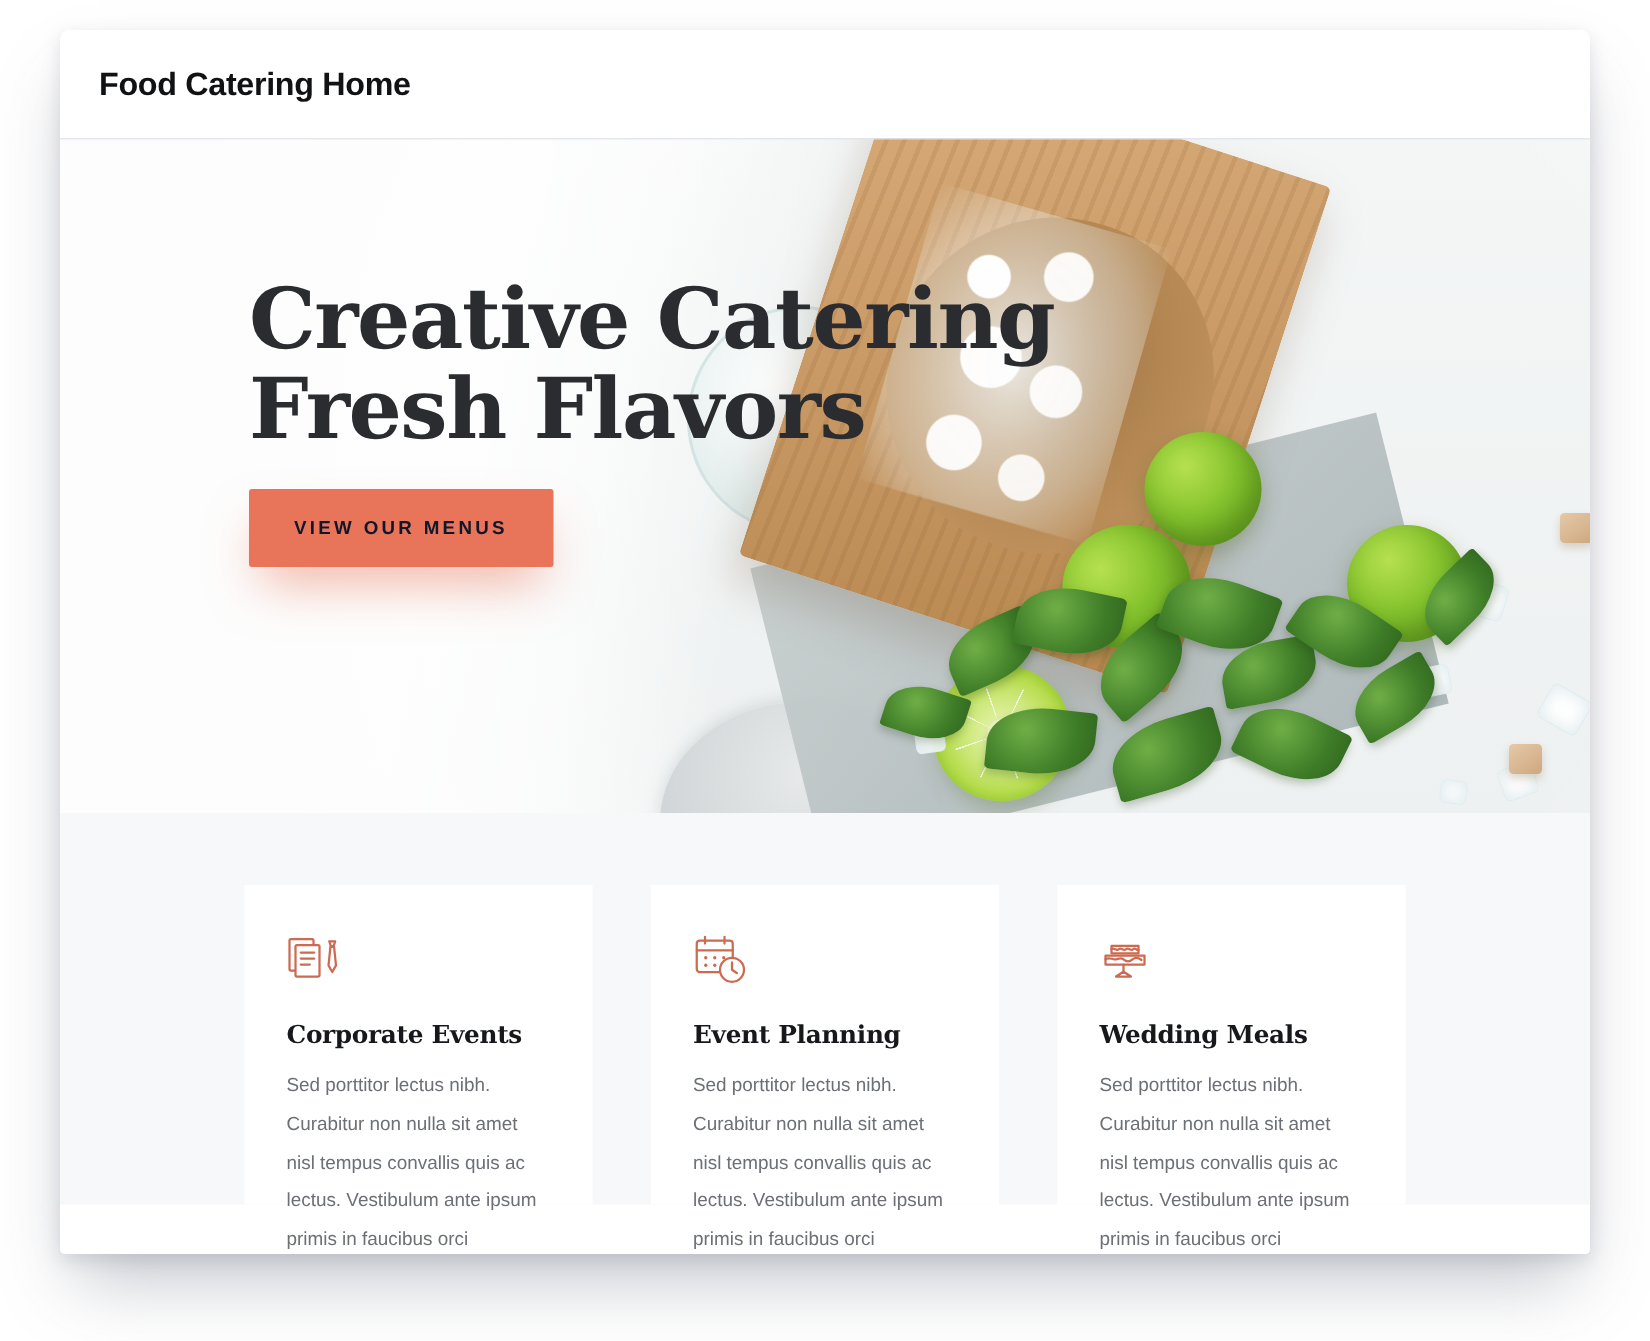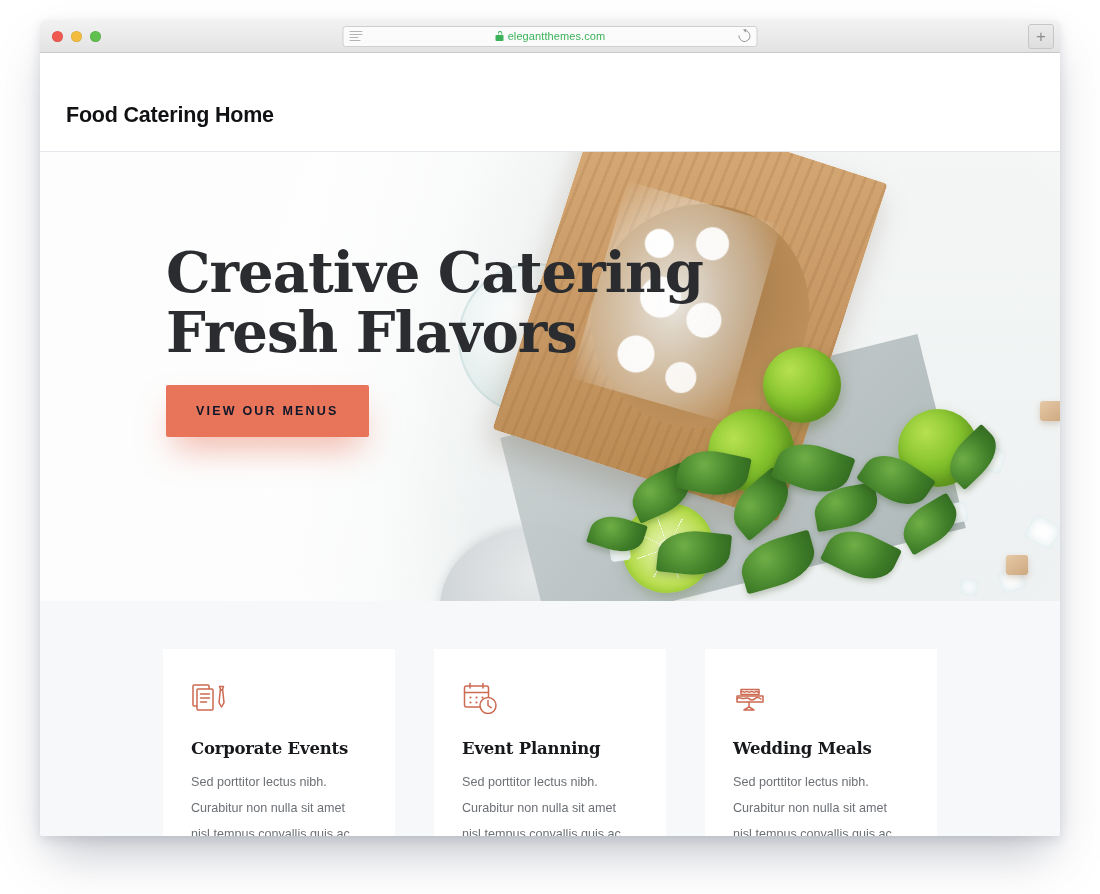--- a/index.html
+++ b/index.html
@@ -117,21 +117,20 @@
   .site-header {
     height: 72px;
     background: #ffffff;
     display: flex;
     align-items: center;
     justify-content: space-between;
     padding: 0 26px 0 26px;
     position: relative;
     z-index: 5;
     box-shadow: 0 1px 0 rgba(225,228,234,.9);
-    margin-top: 26px;
   }
   .logo {
     font-size: 21.5px;
     font-weight: bold;
     color: #111214;
     letter-spacing: -0.2px;
   }
   .nav { display: flex; align-items: center; gap: 24px; }
   .nav-item {
     font-size: 13.5px;
@@ -339,46 +338,20 @@
     font-size: 12.6px;
     line-height: 2.05;
     color: #6c7075;
   }
 </style>
 </head>
 <body>
 
 <div class="browser-window">
 
-  <div class="toolbar">
-    <div class="traffic-lights">
-      <span class="dot red"></span>
-      <span class="dot yellow"></span>
-      <span class="dot green"></span>
-    </div>
-
-    <div class="url-bar">
-      <span class="reader-icon">
-        <i></i>
-          <i></i>
-          <i></i>
-          <i></i>
-      </span>
-      <span class="url-center">
-        <span class="lock-icon">
-          <span class="shackle"></span>
-            <span class="body"></span>
-        </span>
-        <span class="url-text">elegantthemes.com</span>
-      </span>
-      <span class="reload-icon"></span>
-    </div>
-
-    <div class="new-tab-button">+</div>
-  </div>
 
   <div class="site-header">
     <div class="logo">Food Catering Home</div>
   </div>
 
   <div class="hero">
     <div class="hero-photo">
       <div class="bowl"></div>
       <div class="plate"></div>
       <div class="marble-slab"></div>

